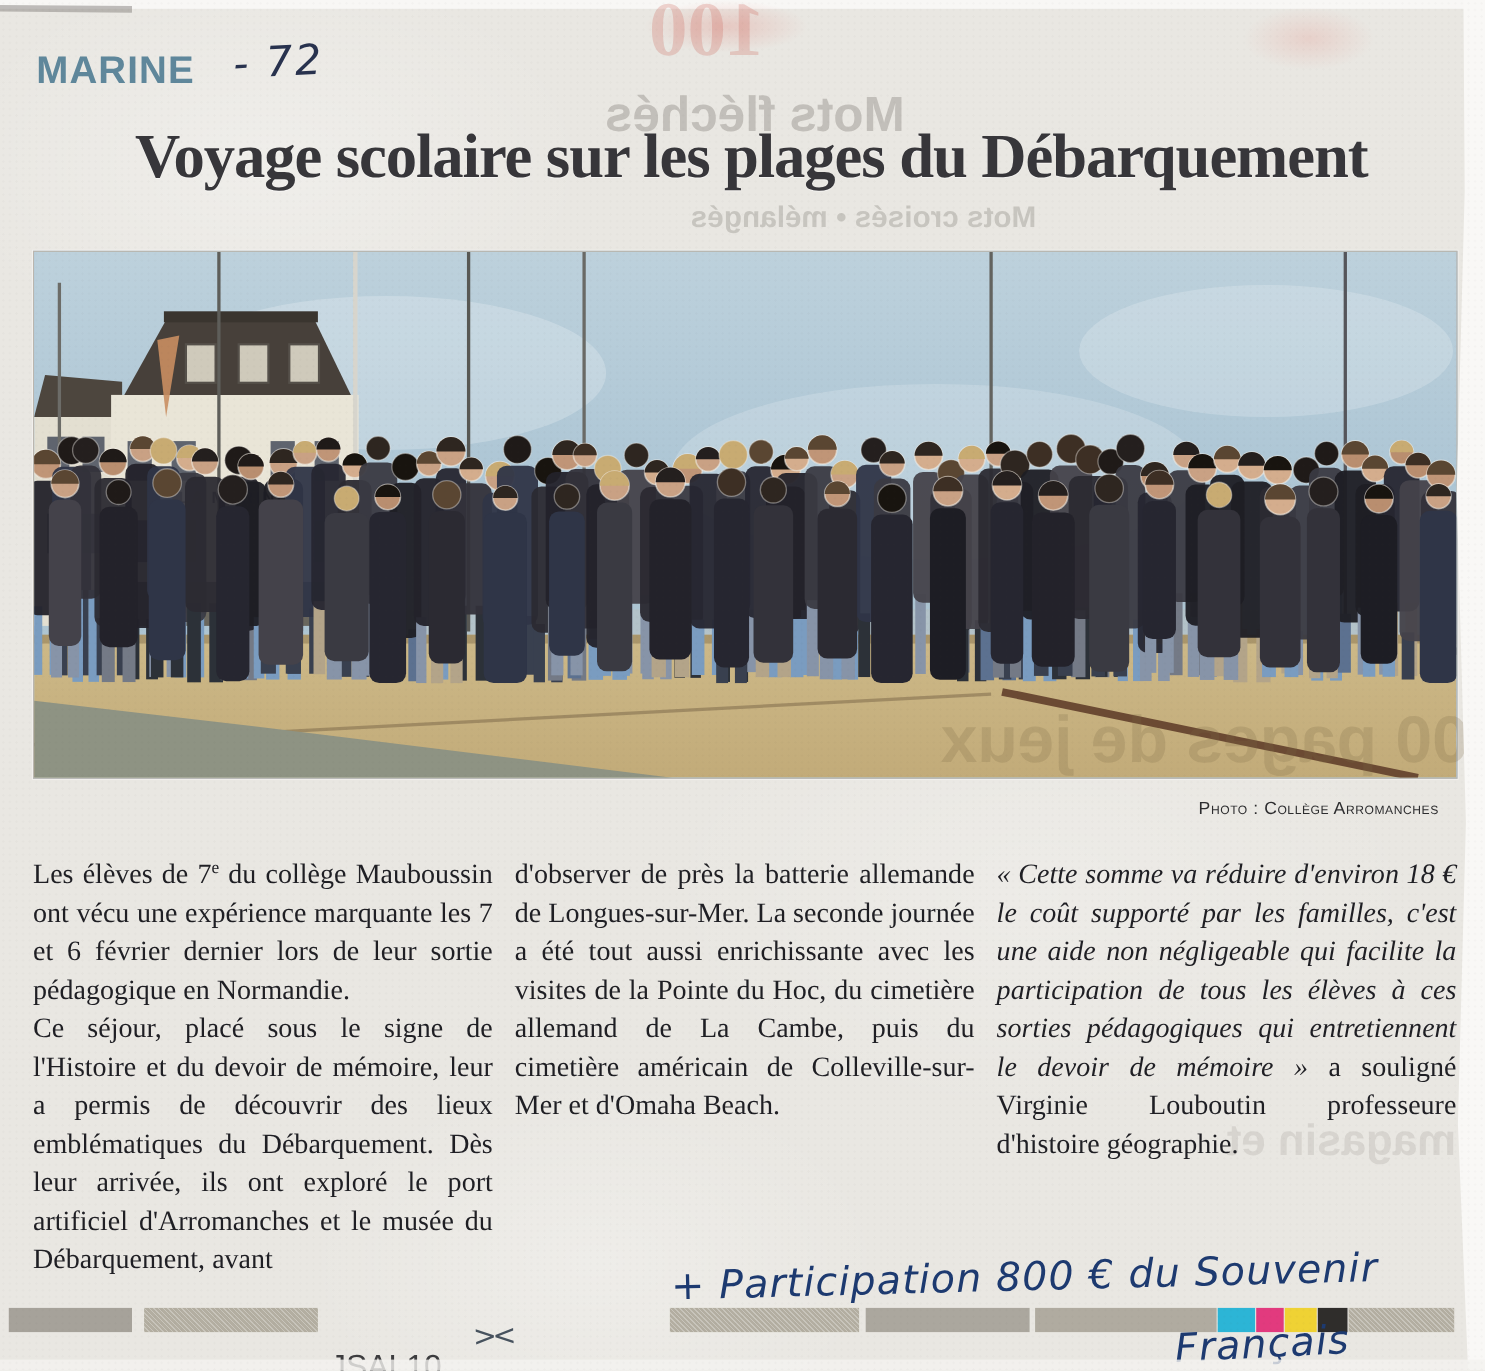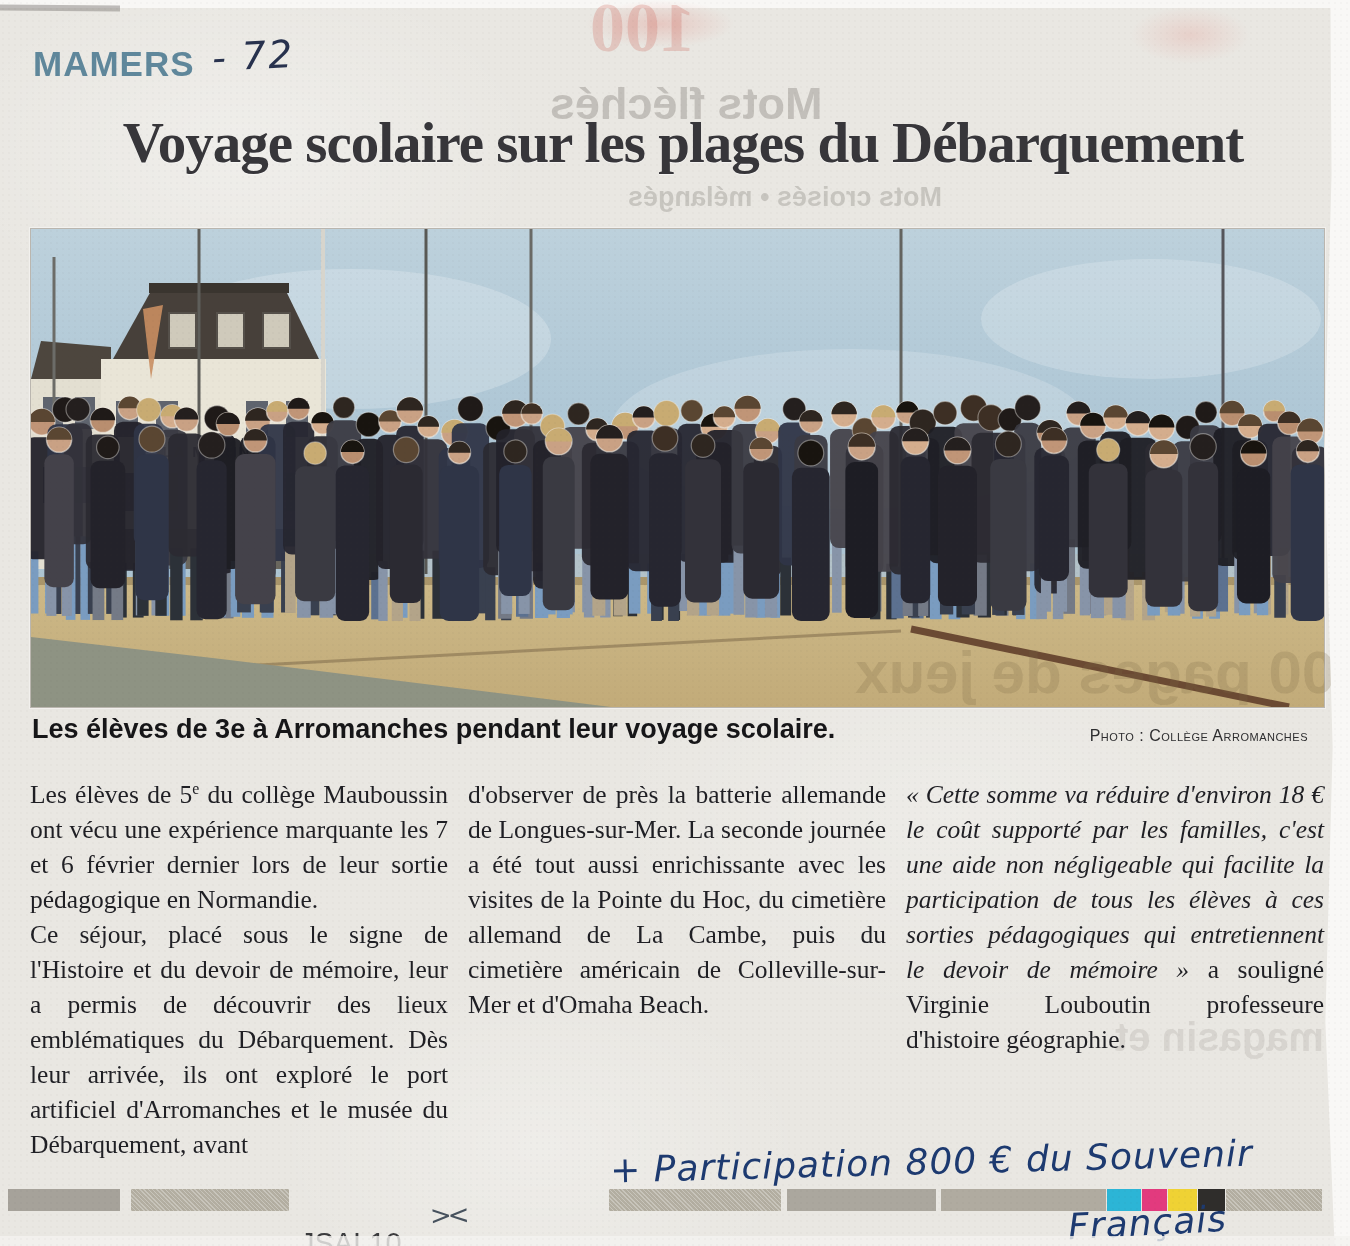--- a/index.html
+++ b/index.html
@@ -72,21 +72,21 @@
   <div class="abs edge-top"></div>
   <div class="abs edge-top-smudge"></div>
   <div class="abs blob-pink1"></div>
   <div class="abs blob-pink2"></div>
 
   <div class="abs ghost g100">100</div>
   <div class="abs ghost gmots1">Mots fléchés</div>
   <div class="abs ghost gmots2">Mots croisés • mélangés</div>
   <div class="abs ghost gmag">magasin et</div>
 
-  <div class="abs mamers">MAMERS</div>
+  <div class="abs mamers">MARINE</div>
   <div class="abs hand72">- 72</div>
   <div class="abs headline">Voyage scolaire sur les plages du Débarquement</div>
 
   <div class="abs photo">
     <svg id="photo-svg" width="1293" height="478" viewBox="0 0 1293 478" xmlns="http://www.w3.org/2000/svg">
       <defs>
         <linearGradient id="sky" x1="0" y1="0" x2="0" y2="1">
           <stop offset="0" stop-color="#bdd1dc"></stop>
           <stop offset="0.55" stop-color="#a9c3d3"></stop>
           <stop offset="1" stop-color="#b5c7cf"></stop>
@@ -543,26 +543,25 @@
           <rect x="1280.320086255144" y="384" width="11.651042345679013" height="6.47260802469134" fill="#b3a489"></rect>
           <rect x="1259.7033569958846" y="235.38452494855966" width="34.26777160493827" height="156.61547505144034" rx="9" fill="#2f3547" opacity="1"></rect>
           <circle cx="1276.8372427983538" cy="222.14845679012345" r="11.236068158436215" fill="#c9a184" stroke="rgba(242,240,234,.55)" stroke-width="1.5"></circle>
           <path d="M 1265.6011746399176 222.14845679012345 A 11.236068158436215 11.236068158436215 0 0 1 1288.07331095679 222.14845679012345 Z" fill="#2e2620"></path>
         </g>
     </svg>
   </div>
 
   <div class="abs ghost gpages">100 pages de jeux</div>
 
-  <div class="abs caption">Les élèves de 3e à Arromanches pendant leur voyage scolaire.</div>
   <div class="abs credit">Photo : Collège Arromanches</div>
 
   <div class="abs cols">
     <div class="col">
-      <p><span>Les élèves de 5</span><span class="sup">e</span><span> du collège Mauboussin ont vécu une expérience marquante les 7 et 6 février dernier lors de leur sortie pédagogique en Normandie.</span></p>
+      <p><span>Les élèves de 7</span><span class="sup">e</span><span> du collège Mauboussin ont vécu une expérience marquante les 7 et 6 février dernier lors de leur sortie pédagogique en Normandie.</span></p>
       <p>Ce séjour, placé sous le signe de l'Histoire et du devoir de mémoire, leur a permis de découvrir des lieux emblématiques du Débarquement. Dès leur arrivée, ils ont exploré le port artificiel d'Arromanches et le musée du Débarquement, avant</p>
     </div>
     <div class="col">
       <p>d'observer de près la batterie allemande de Longues-sur-Mer. La seconde journée a été tout aussi enrichissante avec les visites de la Pointe du Hoc, du cimetière allemand de La Cambe, puis du cimetière américain de Colleville-sur-Mer et d'Omaha Beach.</p>
     </div>
     <div class="col">
       <p><span class="quote">« Cette somme va réduire d'environ 18 € le coût supporté par les familles, c'est une aide non négligeable qui facilite la participation de tous les élèves à ces sorties pédagogiques qui entretiennent le devoir de mémoire »</span><span> a souligné Virginie Louboutin professeure d'histoire géographie.</span></p>
     </div>
   </div>
 

